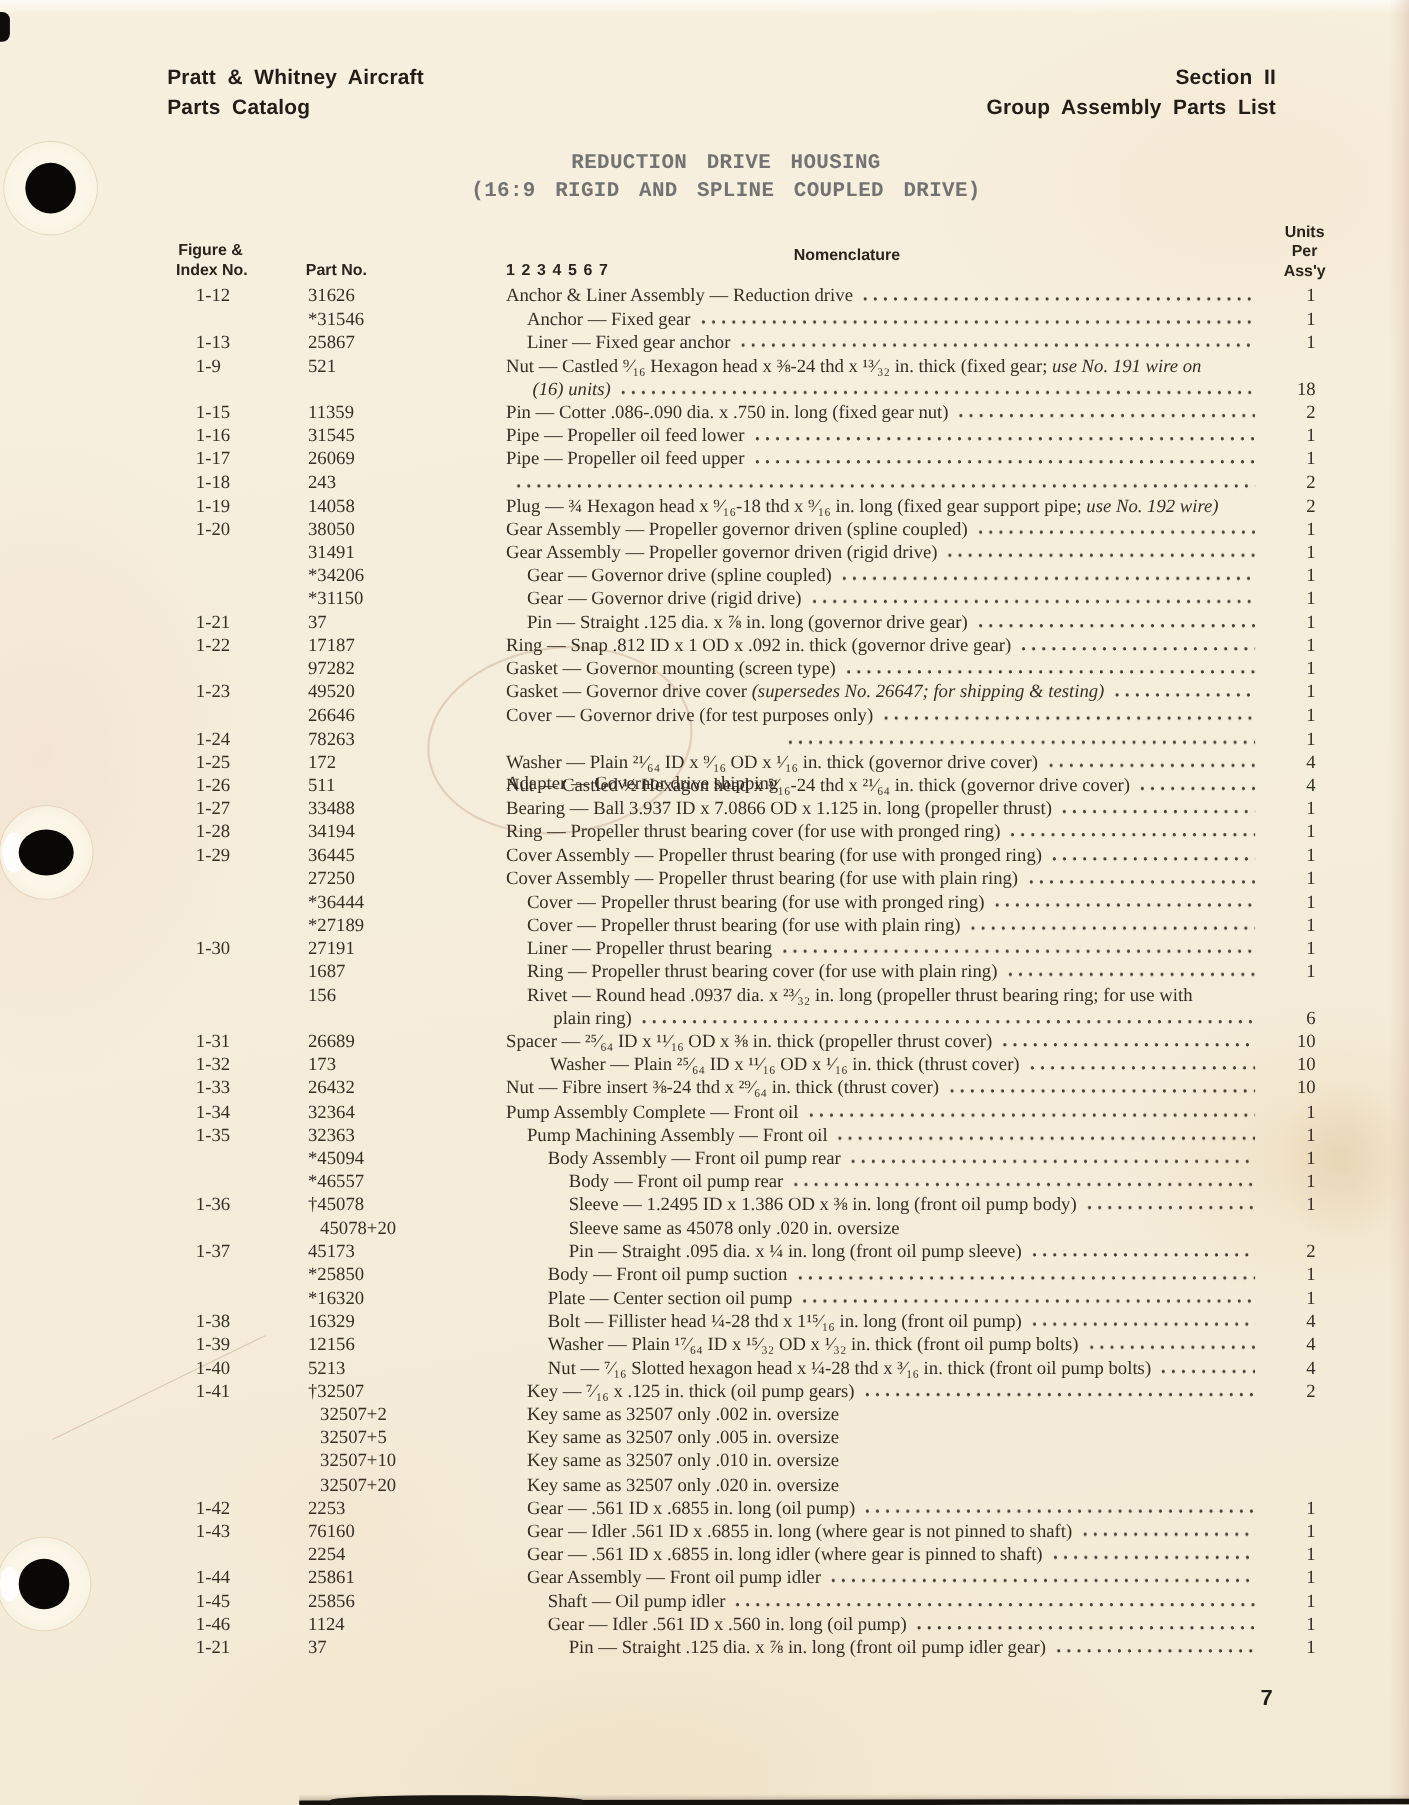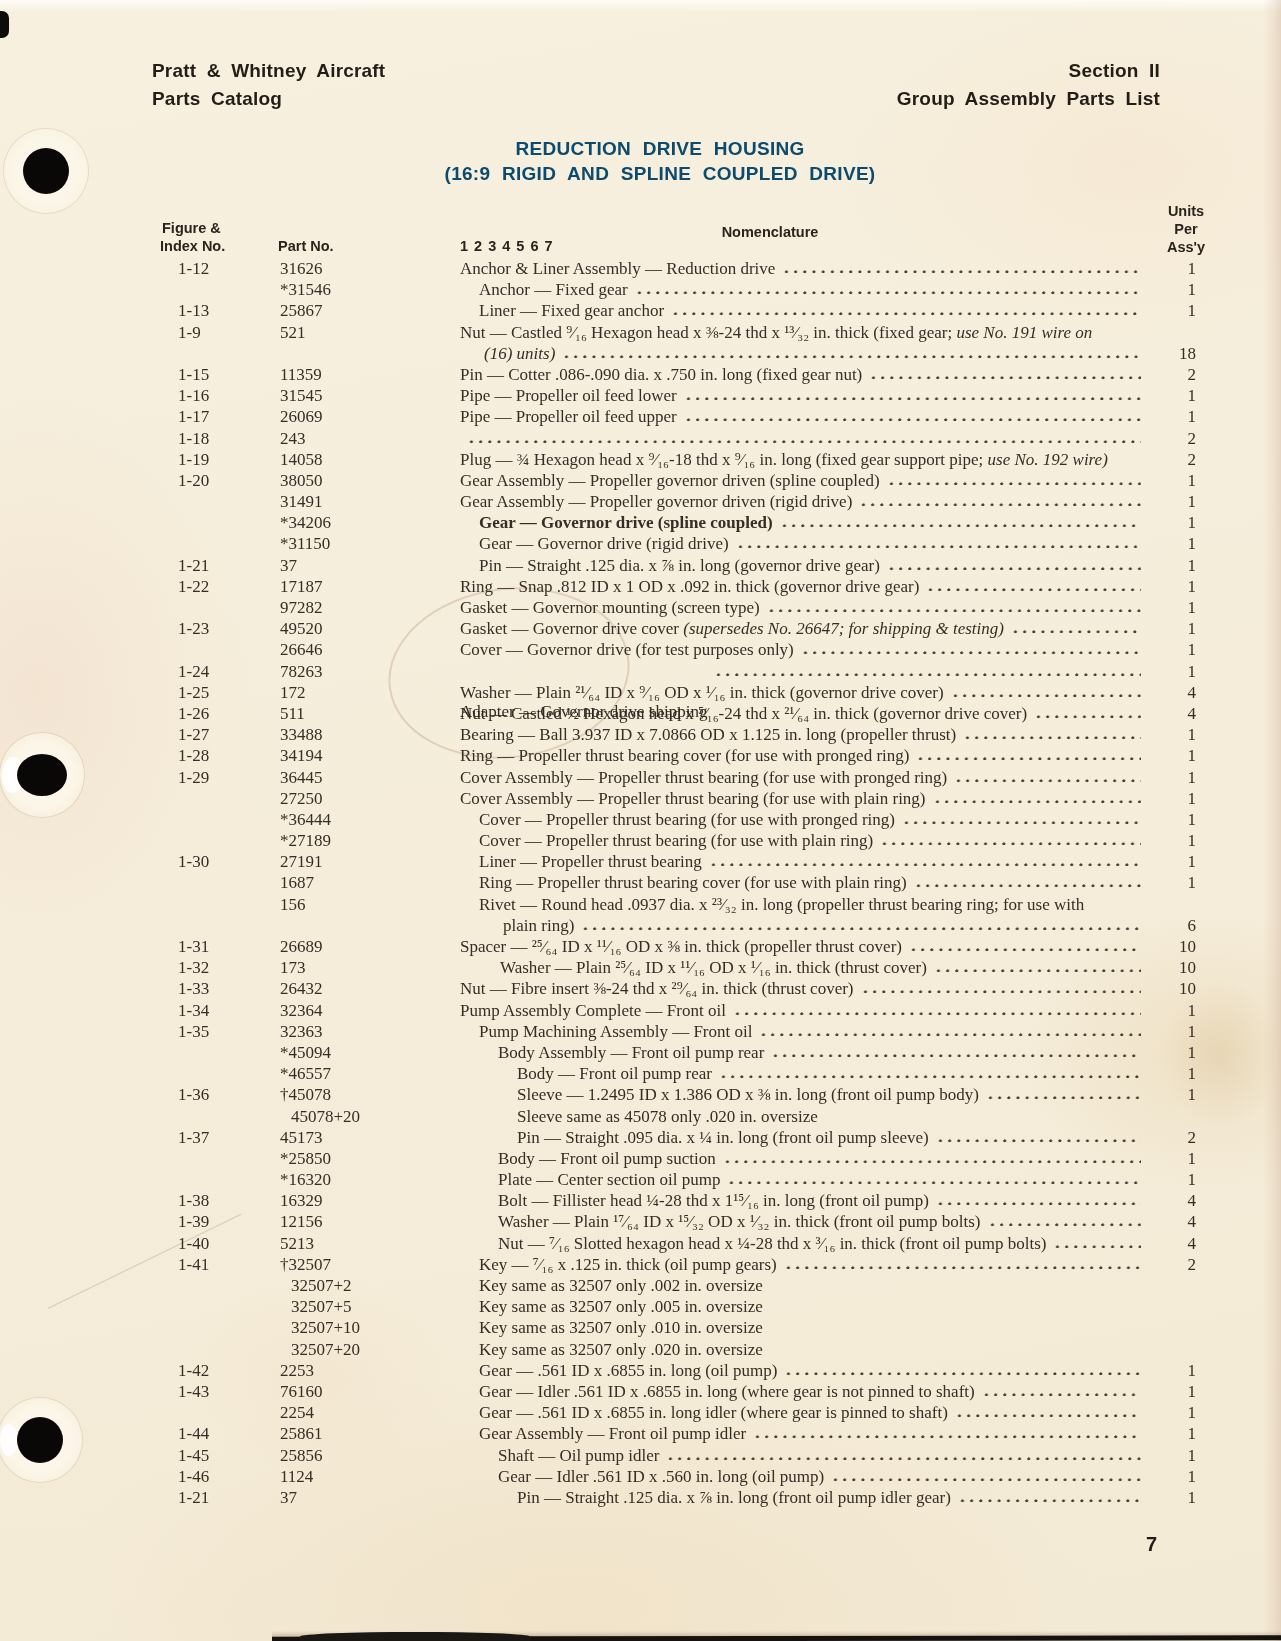--- a/index.html
+++ b/index.html
@@ -41,22 +41,22 @@
   .punch{position:absolute;background:#0a0807;border-radius:50%;}
   .crescent{position:absolute;background:rgba(255,255,255,0.88);border-radius:50%;}
 
   .masthead-left{position:absolute;left:152px;top:57px;
     font-family:"Liberation Sans","DejaVu Sans",sans-serif;font-weight:bold;font-size:19px;
     line-height:28px;color:#221d17;word-spacing:5px;letter-spacing:0.2px;}
   .masthead-right{position:absolute;right:121px;top:57px;text-align:right;
     font-family:"Liberation Sans","DejaVu Sans",sans-serif;font-weight:bold;font-size:19px;
     line-height:28px;color:#221d17;word-spacing:5px;letter-spacing:0.2px;}
   .title-block{position:absolute;left:160px;top:136px;width:1000px;text-align:center;
-    font-family:Liberation Sans, sans-serif;font-weight:bold;font-size:19px;
-    line-height:25px;color:#0c4a6e;word-spacing:6px;letter-spacing:0.3px;}
+    font-family:Liberation Mono, monospace;font-weight:bold;font-size:19px;
+    line-height:25px;color:#737373;word-spacing:6px;letter-spacing:0.3px;}
 
   .colhead{position:absolute;font-family:"Liberation Sans","DejaVu Sans",sans-serif;
     font-weight:bold;font-size:14.5px;color:#2a241d;}
   .ch-fig1{left:162px;top:220px;}
   .ch-fig2{left:160px;top:238px;}
   .ch-part{left:278px;top:238px;}
   .ch-nom{left:460px;top:224px;width:620px;text-align:center;}
   .ch-scale{left:460px;top:238px;letter-spacing:1px;}
   .ch-units{left:1148px;top:202px;width:76px;text-align:center;line-height:18px;}
 
@@ -207,21 +207,21 @@
     <div class="row">
       <span class="fig"></span>
       <span class="part">31491</span>
       <span class="desc" style="padding-left: 0px;"><span>Gear Assembly — Propeller governor driven (rigid drive)</span></span>
       <span class="dots"></span>
       <span class="qty">1</span>
     </div>
     <div class="row">
       <span class="fig"></span>
       <span class="part">*34206</span>
-      <span class="desc" style="padding-left: 19px; font-weight: bold;"><span>Gear — Governor drive (spline coupled)</span></span>
+      <span class="desc" style="padding-left: 19px;"><span>Gear — Governor drive (spline coupled)</span></span>
       <span class="dots"></span>
       <span class="qty">1</span>
     </div>
     <div class="row">
       <span class="fig"></span>
       <span class="part">*31150</span>
       <span class="desc" style="padding-left: 19px;"><span>Gear — Governor drive (rigid drive)</span></span>
       <span class="dots"></span>
       <span class="qty">1</span>
     </div>

